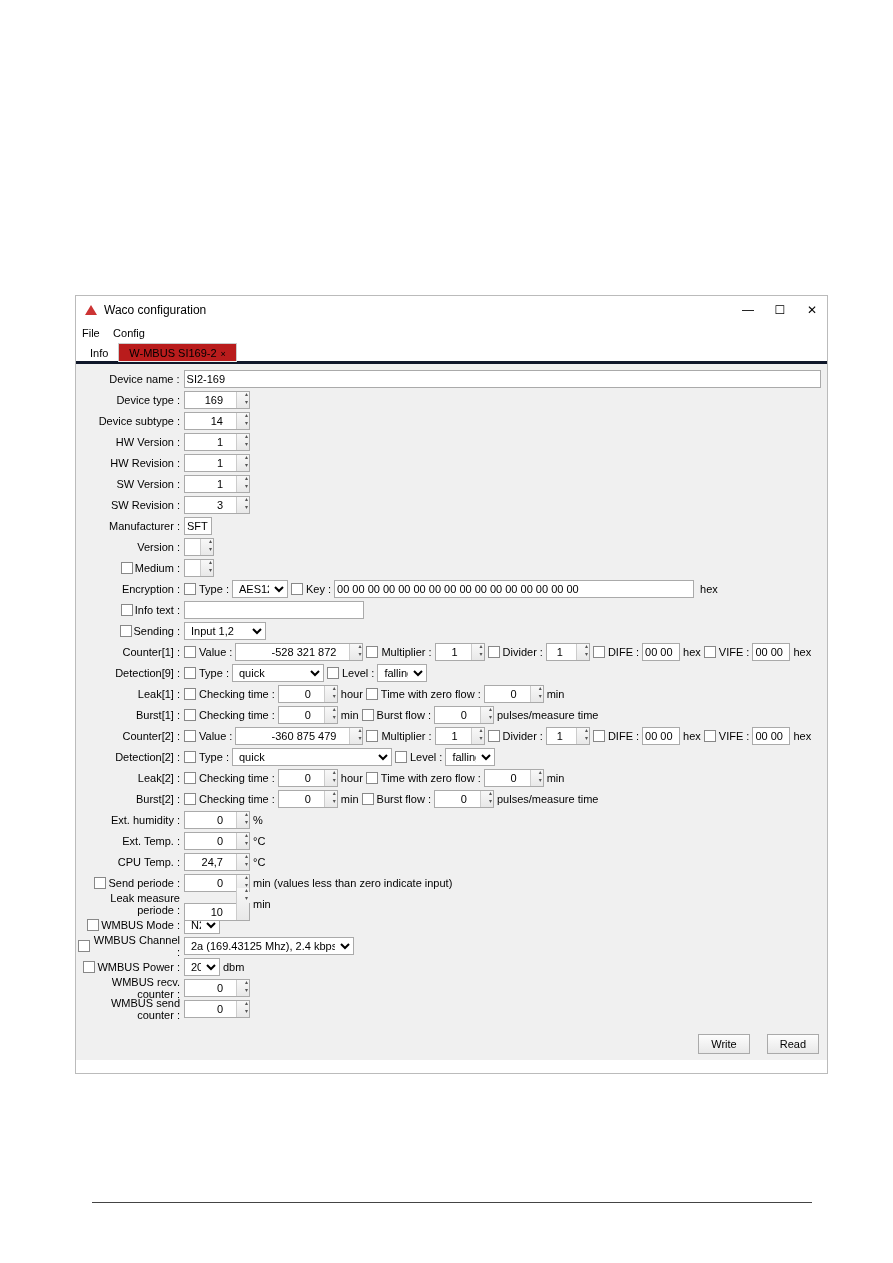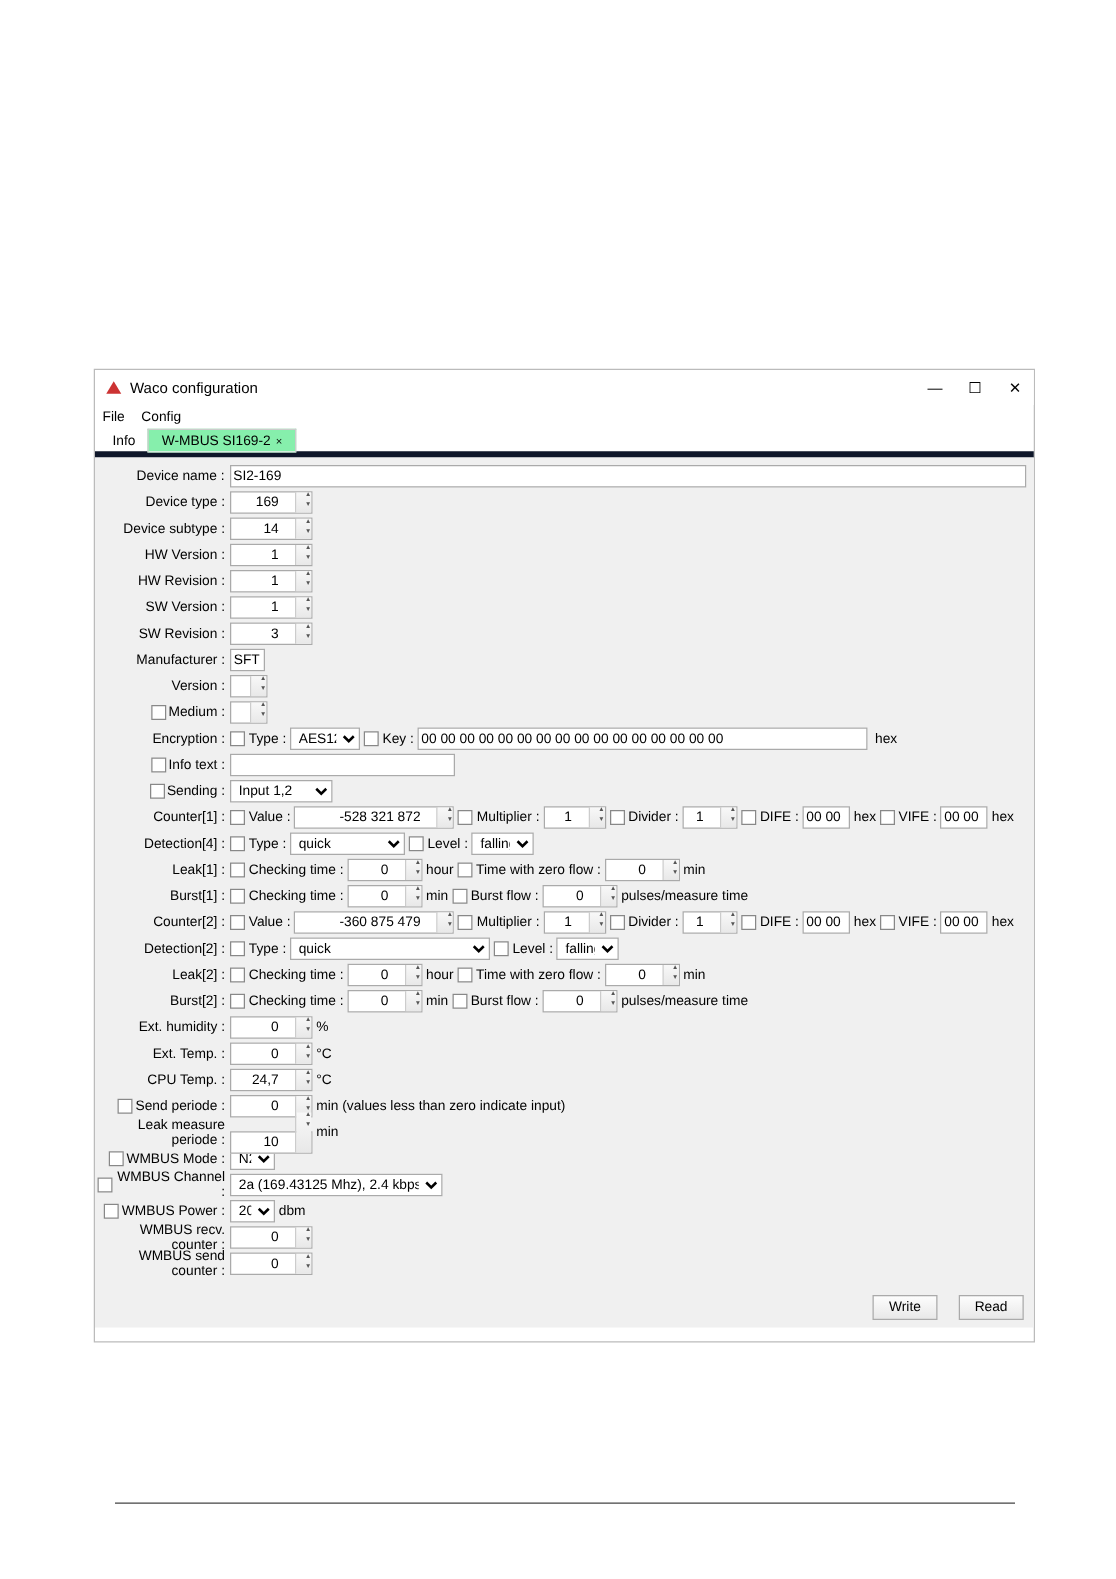--- a/index.html
+++ b/index.html
@@ -6,23 +6,23 @@
 body{background:#fff}
 .page{width:893px;height:1263px;position:relative;background:#fff}
 .window{position:absolute;left:75px;top:295px;width:753px;height:779px;border:1px solid #bbb;background:#fff}
 .titlebar{height:28px;display:flex;align-items:center;padding:0 8px;background:#fff}
 .titlebar .app-icon{width:14px;height:14px;margin-right:6px}
 .titlebar .title{flex:1;font-size:12px}
 .win-btns{display:flex;gap:18px;align-items:center}
 .win-btn{width:14px;height:14px;display:flex;align-items:center;justify-content:center;font-size:12px;color:#000}
 .menu{padding:2px 6px;font-size:12px}
 .menu span{margin-right:10px}
-.tabs{display:flex;align-items:flex-end;border-bottom:5px solid #0f172a;padding-left:4px}
+.tabs{display:flex;align-items:flex-end;border-bottom:3px solid #0f172a;padding-left:4px}
 .tab{padding:3px 10px 2px;font-size:11px}
-.tab.active{background:#86efac;border:1px solid #ccc;border-bottom:1px solid #f0f0f0;position:relative;top:1px}
+.tab.active{background:#b91c1c;border:1px solid #ccc;border-bottom:1px solid #f0f0f0;position:relative;top:1px}
 .tab .x{margin-left:4px;font-size:9px}
 .form{background:#f0f0f0;padding:4px 6px 4px 2px;height:696px;position:relative}
 .row{display:flex;align-items:center;height:21px;margin-bottom:0}
 .lbl{width:106px;text-align:right;padding-right:4px;display:flex;align-items:center;justify-content:flex-end;gap:2px}
 .cb{width:12px;height:12px;border:1px solid #888;background:#fff;display:inline-block;flex-shrink:0}
 input.txt,input.spin,select.sel{height:18px;border:1px solid #aaa;background:#fff;padding:0 2px;font-size:11px}
 input.spin{text-align:right;padding-right:26px;position:relative}
 .spinwrap{position:relative;display:inline-block}
 .spinwrap::after{content:"";position:absolute;right:1px;top:1px;bottom:1px;width:12px;background:linear-gradient(#f8f8f8,#e8e8e8);border-left:1px solid #ccc}
 .spinwrap::before{content:"▴\A▾";white-space:pre;position:absolute;right:2px;top:-1px;font-size:6px;line-height:8px;z-index:1;color:#555}
@@ -166,21 +166,21 @@
         <input class="txt" style="width: 38px;" value="00 00">
         <span>hex</span>
         <span class="cb"></span>
             <span>VIFE :</span>
         <input class="txt" style="width: 38px;" value="00 00">
         <span>hex</span>
       </div>
         </div>
 
     <div class="row">
-          <div class="lbl">Detection[4] :</div>
+          <div class="lbl">Detection[9] :</div>
       <div class="inline">
         <span class="cb"></span>
             <span>Type :</span>
         <select class="sel" style="width:92px"><option>quick</option></select>
         <span class="cb"></span>
             <span>Level :</span>
         <select class="sel" style="width:50px"><option>falling</option></select>
       </div>
         </div>
 

